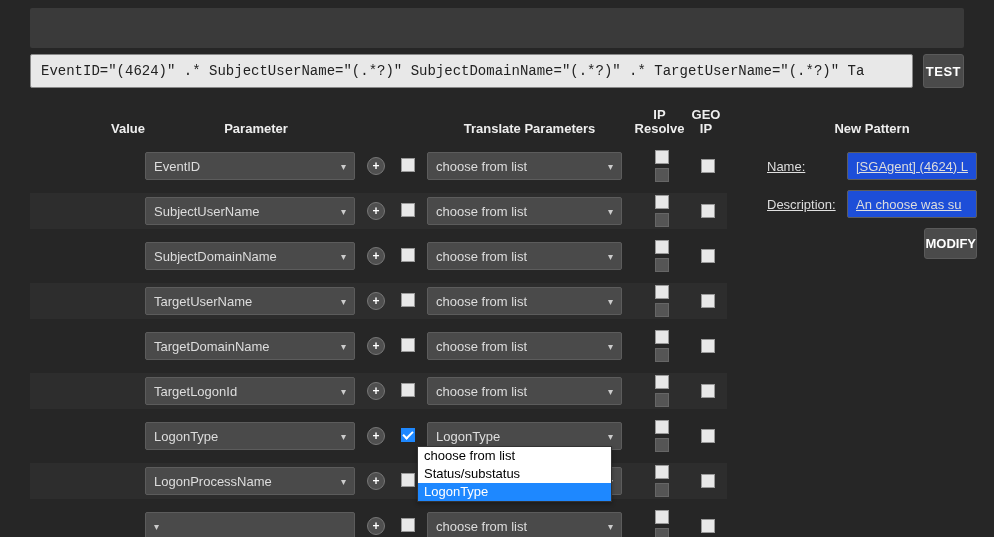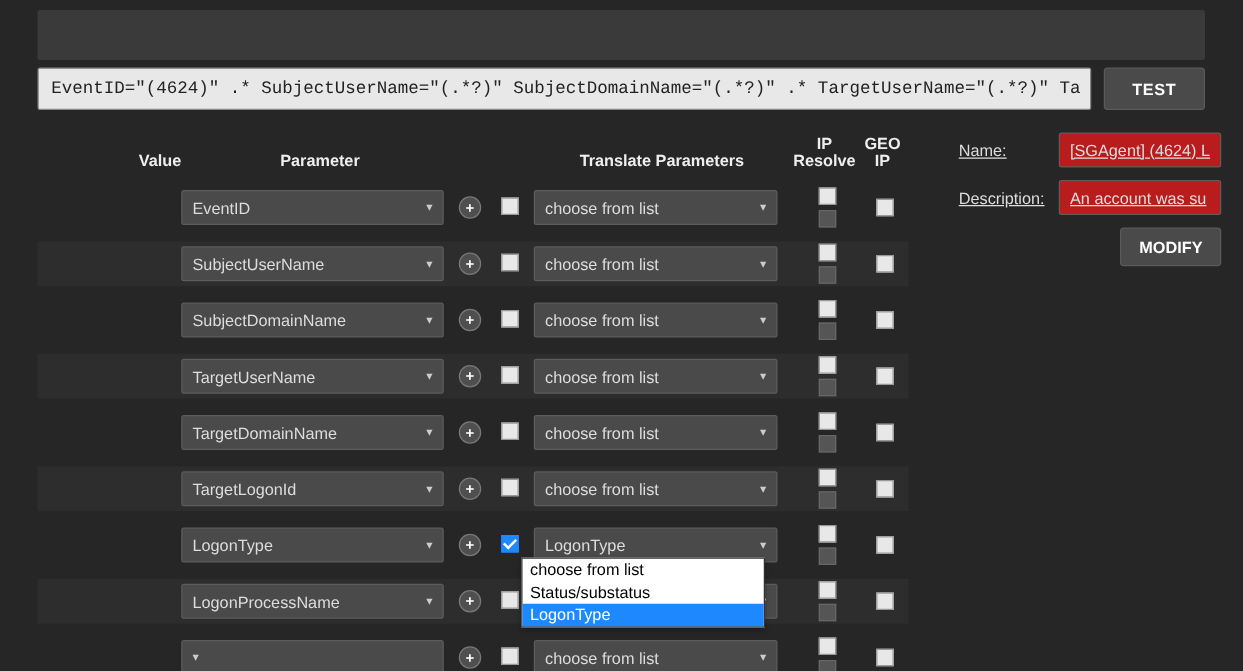--- a/index.html
+++ b/index.html
@@ -35,21 +35,21 @@
       font-size: 14px;
       height: 34px;
       white-space: nowrap;
       overflow: hidden;
     }
     .test-btn {
       background: #4a4a4a;
       color: #fff;
       border: 1px solid #5a5a5a;
       border-radius: 3px;
-      padding: 8px 22px;
+      padding: 8px 2px;
       font-weight: bold;
       font-size: 13px;
       letter-spacing: 0.5px;
       cursor: pointer;
       height: 34px;
     }
     .main {
       display: flex;
       padding: 0 30px;
     }
@@ -198,40 +198,40 @@
       margin-bottom: 10px;
       text-decoration: underline;
     }
     .field-label {
       width: 80px;
       color: #ddd;
     }
     .field-input {
       flex: 1;
       height: 28px;
-      background: #b91c1c;
+      background: #1d4ed8;
       border: 1px solid #5c5c5c;
       border-radius: 2px;
       color: #ddd;
       padding: 0 8px;
       font-size: 13px;
       white-space: nowrap;
       overflow: hidden;
       display: flex;
       align-items: center;
       min-width: 0;
     }
     .modify-btn {
       display: block;
       margin: 10px 0 0 auto;
       background: #4a4a4a;
       color: #fff;
       border: 1px solid #5a5a5a;
       border-radius: 3px;
-      padding: 7px 14px;
+      padding: 7px 0;
       font-weight: bold;
       font-size: 13px;
       cursor: pointer;
     }
   </style>
 </head>
 <body>
 
 <div class="top-empty"></div>
 
@@ -437,23 +437,24 @@
             <span class="chk dim"></span>
           </div>
           <div class="geo-col">
             <span class="chk"></span>
           </div>
         </div>
       </div>
   </div>
 
   <div class="right">
+    <div class="right-title">New Pattern</div>
     <div class="field-row">
       <div class="field-label">Name:</div>
       <div class="field-input">[SGAgent] (4624) L</div>
     </div>
     <div class="field-row">
       <div class="field-label">Description:</div>
-      <div class="field-input">An account was su</div>
+      <div class="field-input">An choose was su</div>
     </div>
     <button class="modify-btn">MODIFY</button>
   </div>
 </div>
 
 </body></html>

